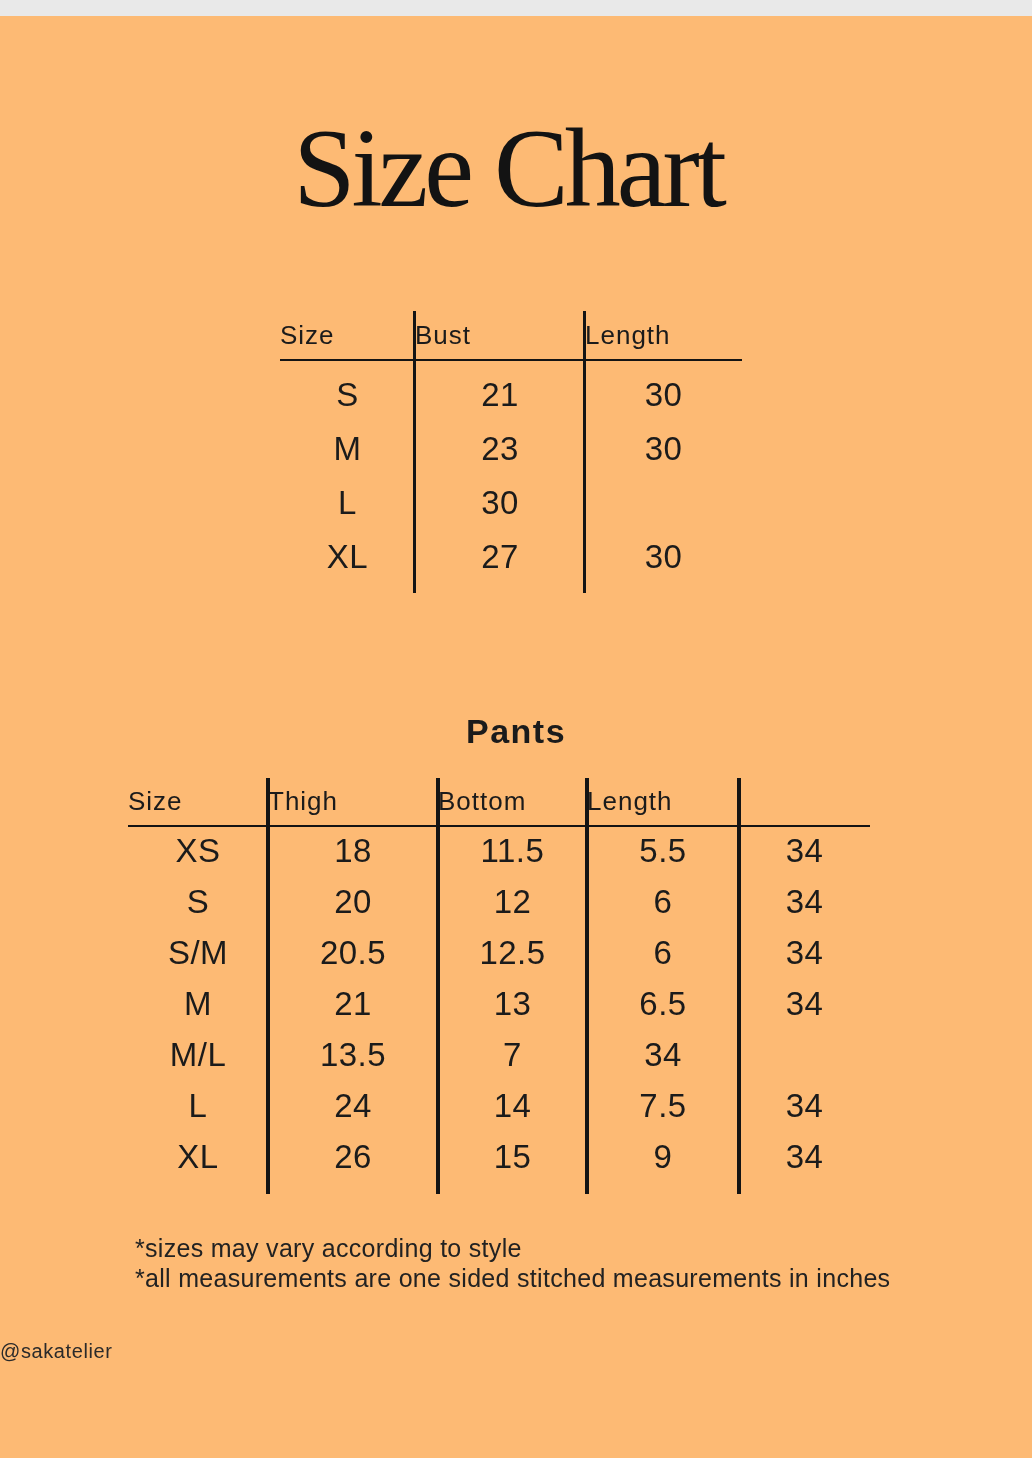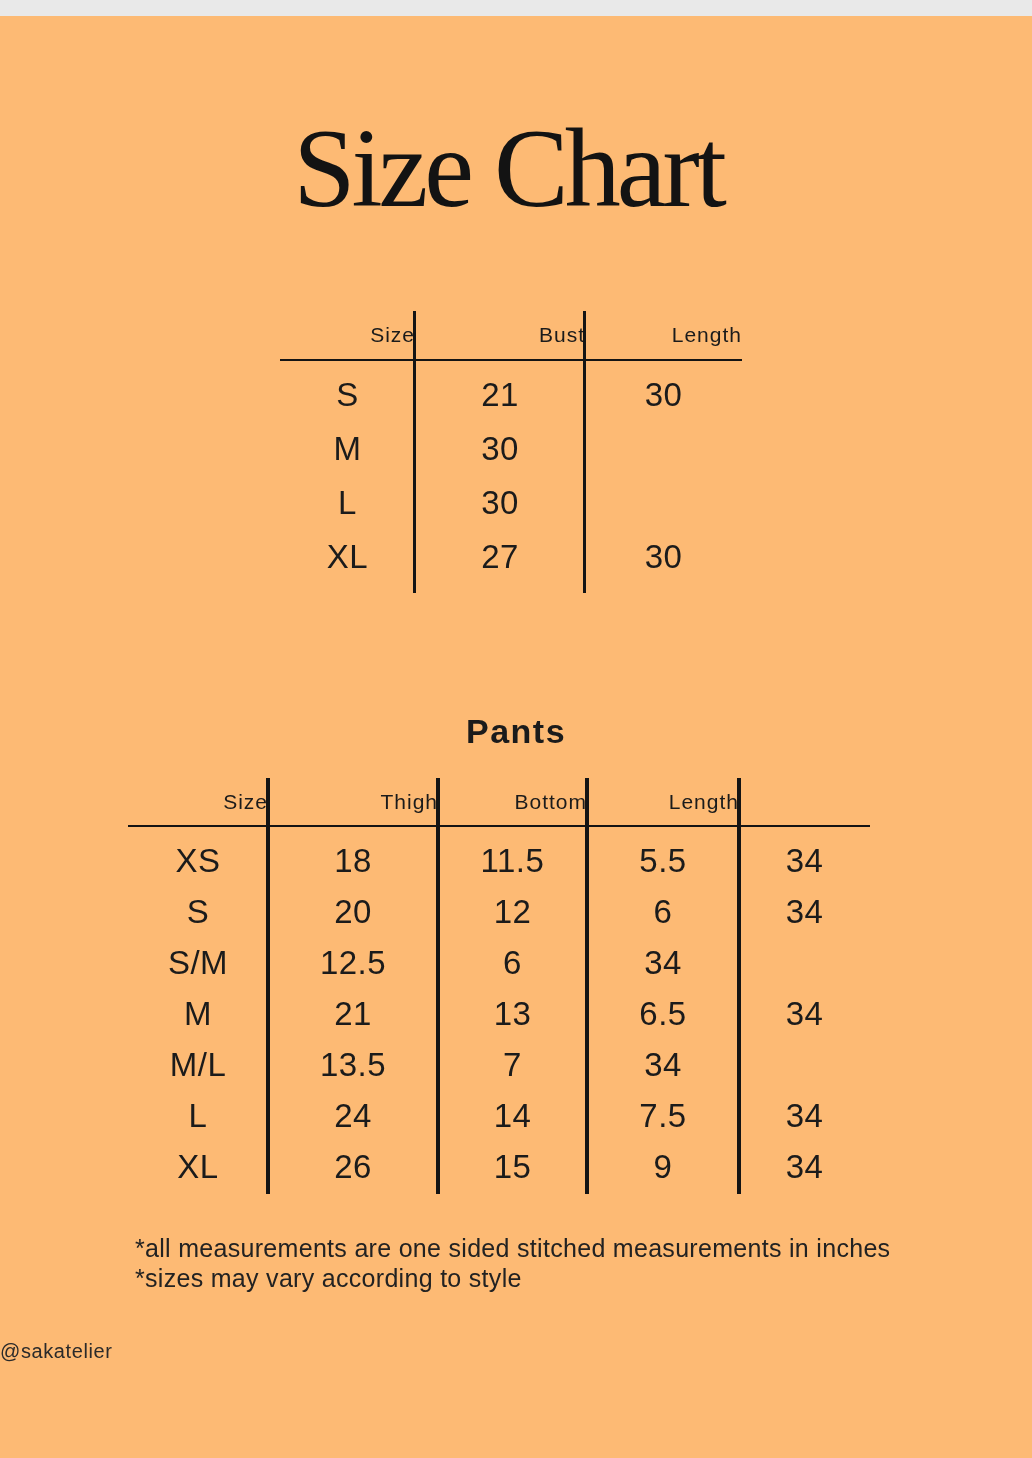--- a/index.html
+++ b/index.html
@@ -36,22 +36,22 @@
     font-weight:600;
     letter-spacing:1.5px;
     color:#1b1b1b;
   }
   #shirt-title{top:248px;}
   #pants-title{top:696px;}
 
   
   .grid-row{display:grid;align-items:center;}
   .hdr{
-    font-size:21px;font-weight:400;letter-spacing:1px;
-    text-align:right;color:#1b1b1b;white-space:nowrap;
+    font-size:26px;font-weight:400;letter-spacing:1px;
+    text-align:left;color:#1b1b1b;white-space:nowrap;
   }
   .cell{
     font-size:33px;font-weight:400;letter-spacing:.5px;
     text-align:center;color:#1b1b1b;white-space:nowrap;
   }
   .vline{position:absolute;top:0;background:#141414;}
   .hline{position:absolute;height:2px;background:#141414;}
 
   
   #shirt-table{
@@ -73,21 +73,21 @@
     width:742px;height:416px;
   }
   #pants-table .grid-row{grid-template-columns:140px 170px 149px 152px 131px;}
   #pants-table .head{height:47px;}
   #pants-table .hline{top:47px;left:0;width:742px;}
   #pants-table .vline{width:4px;height:416px;}
   #pants-table .p1{left:138px;}
   #pants-table .p2{left:308px;}
   #pants-table .p3{left:457px;}
   #pants-table .p4{left:609px;}
-  #pants-table .tbody{padding-top:10px;}
+  #pants-table .tbody{}
   #pants-table .tbody .grid-row{height:51px;}
 
   
   .footnotes{
     position:absolute;left:135px;top:1217px;
     font-size:25px;line-height:30px;
     letter-spacing:.3px;color:#222222;
   }
 
   
@@ -116,20 +116,21 @@
     </div>
 
     <div class="tbody">
       <div class="grid-row">
         <div class="cell">S</div>
         <div class="cell">21</div>
         <div class="cell">30</div>
       </div>
       <div class="grid-row">
         <div class="cell">M</div>
+        <div class="cell">23</div>
         <div class="cell">30</div>
       </div>
       <div class="grid-row">
         <div class="cell">L</div>
         <div class="cell">30</div>
       </div>
       <div class="grid-row">
         <div class="cell">XL</div>
         <div class="cell">27</div>
         <div class="cell">30</div>
@@ -163,20 +164,21 @@
       </div>
       <div class="grid-row">
         <div class="cell">S</div>
         <div class="cell">20</div>
         <div class="cell">12</div>
         <div class="cell">6</div>
         <div class="cell">34</div>
       </div>
       <div class="grid-row">
         <div class="cell">S/M</div>
+        <div class="cell">20.5</div>
         <div class="cell">12.5</div>
         <div class="cell">6</div>
         <div class="cell">34</div>
       </div>
       <div class="grid-row">
         <div class="cell">M</div>
         <div class="cell">21</div>
         <div class="cell">13</div>
         <div class="cell">6.5</div>
         <div class="cell">34</div>
@@ -198,19 +200,19 @@
         <div class="cell">XL</div>
         <div class="cell">26</div>
         <div class="cell">15</div>
         <div class="cell">9</div>
         <div class="cell">34</div>
       </div>
     </div>
   </div>
 
   <div class="footnotes">
+    <div>*sizes may vary according to style</div>
     <div>*all measurements are one sided stitched measurements in inches</div>
-    <div>*sizes may vary according to style</div>
   </div>
 
   <div class="handle">@sakatelier</div>
 
 </div>
 
 </body></html>

